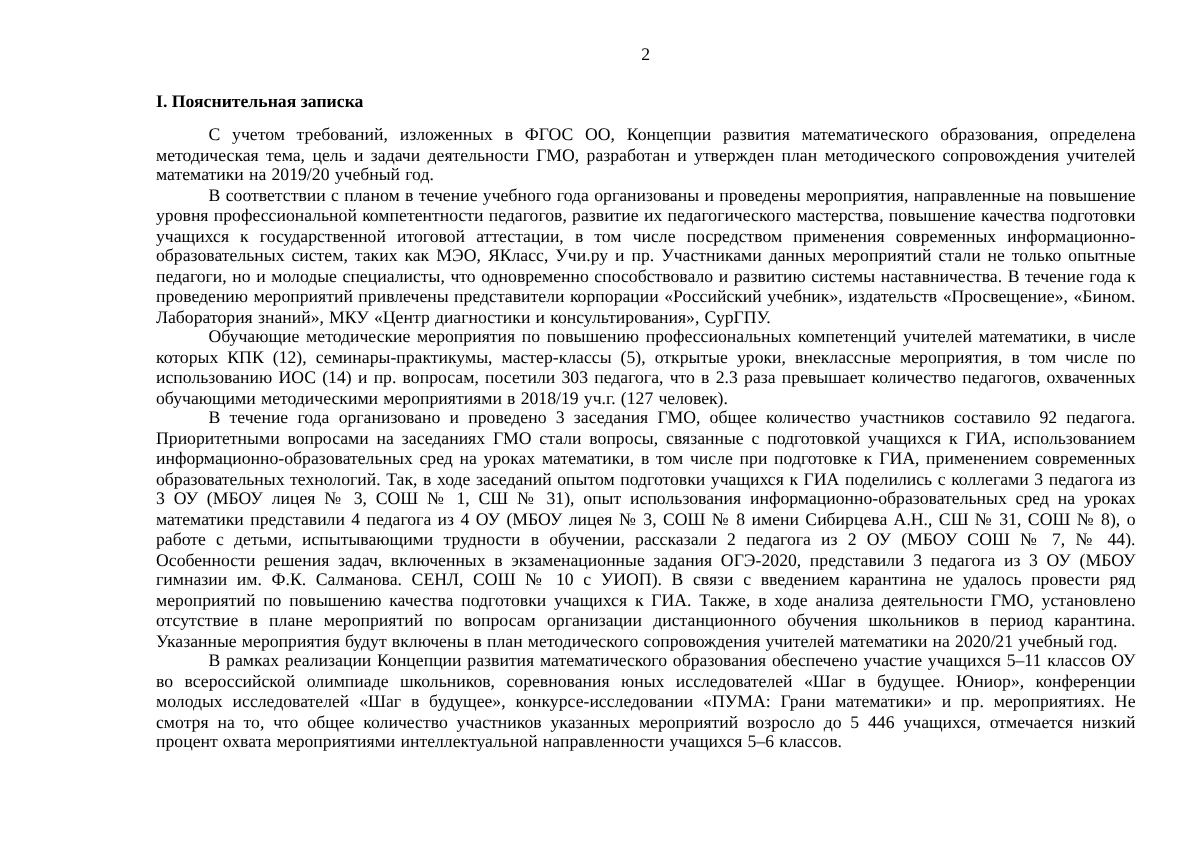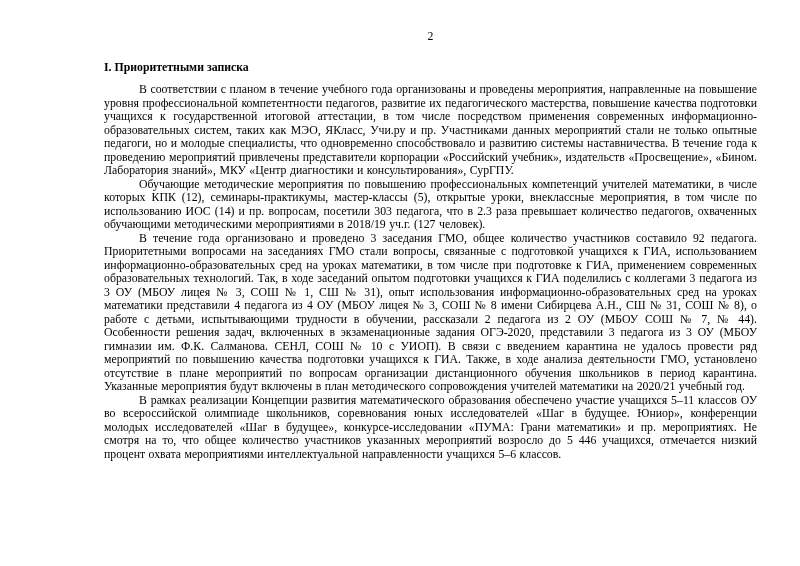--- a/index.html
+++ b/index.html
@@ -50,23 +50,24 @@
     margin-top: 9px;
   }
 </style>
 </head>
 <body>
 
 <div class="page">
   <div class="content">
     <div class="page-number">2</div>
 
-    <div class="section-heading">I. Приоритетными записка</div>
+    <div class="section-heading">I. Пояснительная записка</div>
 
 
     <div class="para-group">
+      <p class="para">С учетом требований, изложенных в ФГОС ОО, Концепции развития математического образования, определена методическая тема, цель и задачи деятельности ГМО, разработан и утвержден план методического сопровождения учителей математики на 2019/20 учебный год.</p>
       <p class="para">В соответствии с планом в течение учебного года организованы и проведены мероприятия, направленные на повышение уровня профессиональной компетентности педагогов, развитие их педагогического мастерства, повышение качества подготовки учащихся к государственной итоговой аттестации, в том числе посредством применения современных информационно-образовательных систем, таких как МЭО, ЯКласс, Учи.ру и пр. Участниками данных мероприятий стали не только опытные педагоги, но и молодые специалисты, что одновременно способствовало и развитию системы наставничества. В течение года к проведению мероприятий привлечены представители корпорации «Российский учебник», издательств «Просвещение», «Бином. Лаборатория знаний», МКУ «Центр диагностики и консультирования», СурГПУ.</p>
       <p class="para">Обучающие методические мероприятия по повышению профессиональных компетенций учителей математики, в числе которых КПК (12), семинары-практикумы, мастер-классы (5), открытые уроки, внеклассные мероприятия, в том числе по использованию ИОС (14) и пр. вопросам, посетили 303 педагога, что в 2.3 раза превышает количество педагогов, охваченных обучающими методическими мероприятиями в 2018/19 уч.г. (127 человек).</p>
       <p class="para">В течение года организовано и проведено 3 заседания ГМО, общее количество участников составило 92 педагога. Приоритетными вопросами на заседаниях ГМО стали вопросы, связанные с подготовкой учащихся к ГИА, использованием информационно-образовательных сред на уроках математики, в том числе при подготовке к ГИА, применением современных образовательных технологий. Так, в ходе заседаний опытом подготовки учащихся к ГИА поделились с коллегами 3 педагога из 3 ОУ (МБОУ лицея № 3, СОШ № 1, СШ № 31), опыт использования информационно-образовательных сред на уроках математики представили 4 педагога из 4 ОУ (МБОУ лицея № 3, СОШ № 8 имени Сибирцева А.Н., СШ № 31, СОШ № 8), о работе с детьми, испытывающими трудности в обучении, рассказали 2 педагога из 2 ОУ (МБОУ СОШ № 7, № 44). Особенности решения задач, включенных в экзаменационные задания ОГЭ-2020, представили 3 педагога из 3 ОУ (МБОУ гимназии им. Ф.К. Салманова. СЕНЛ, СОШ № 10 с УИОП). В связи с введением карантина не удалось провести ряд мероприятий по повышению качества подготовки учащихся к ГИА. Также, в ходе анализа деятельности ГМО, установлено отсутствие в плане мероприятий по вопросам организации дистанционного обучения школьников в период карантина. Указанные мероприятия будут включены в план методического сопровождения учителей математики на 2020/21 учебный год.</p>
       <p class="para">В рамках реализации Концепции развития математического образования обеспечено участие учащихся 5–11 классов ОУ во всероссийской олимпиаде школьников, соревнования юных исследователей «Шаг в будущее. Юниор», конференции молодых исследователей «Шаг в будущее», конкурсе-исследовании «ПУМА: Грани математики» и пр. мероприятиях. Не смотря на то, что общее количество участников указанных мероприятий возросло до 5&nbsp;446 учащихся, отмечается низкий процент охвата мероприятиями интеллектуальной направленности учащихся 5–6 классов.</p>
     </div>
   </div>
 </div>
 
 </body></html>

